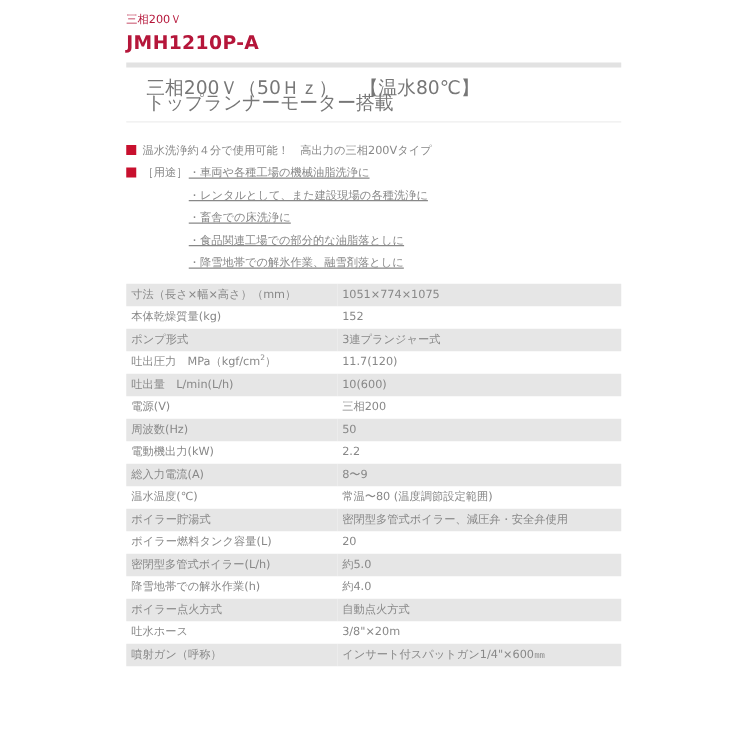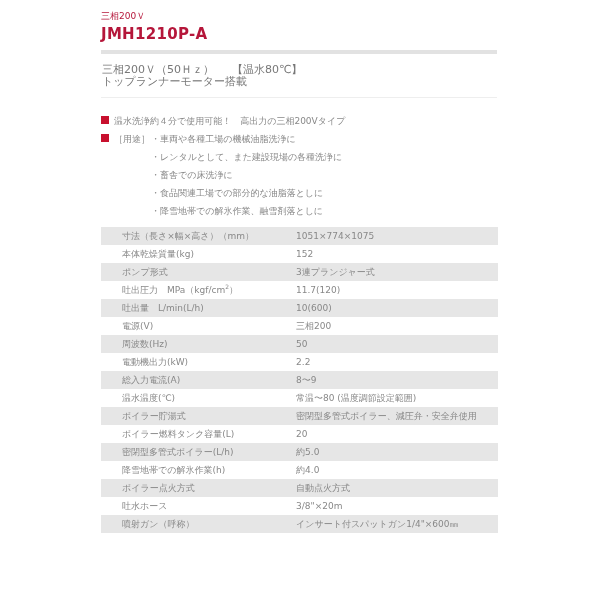--- a/index.html
+++ b/index.html
@@ -44,23 +44,23 @@
     .title-bar {
       position: absolute;
       left: 0;
       top: 50px;
       width: 396px;
       height: 4px;
       background: #e2e2e2;
     }
     .desc {
       position: absolute;
-      left: 1px;
+      left: 16px;
       top: 64px;
-      font-size: 11px;
+      font-size: 15px;
       line-height: 12px;
       color: #777777;
       white-space: nowrap;
     }
     .desc .gap { display: inline-block; width: 18px; }
     .sep {
       position: absolute;
       left: 0;
       top: 97px;
       width: 396px;
@@ -96,33 +96,34 @@
     .use-label {
       position: absolute;
       left: 13px;
       top: 0;
       text-align: center;
     }
     .use-item {
       position: absolute;
       left: 50px;
       top: 0;
+      text-decoration: underline;
     }
     .spec-table {
       position: absolute;
       left: 0;
       top: 227px;
       width: 396px;
       border-collapse: collapse;
       font-size: 9px;
       color: #888888;
     }
     .spec-table td {
       height: 16px;
-      padding: 0 21px;
+      padding: 0 4px;
       line-height: 18px;
       white-space: nowrap;
     }
     .spec-table tr.shaded td {
       background: #e6e6e6;
     }
     .spec-table td.val {
     }
     sup { font-size: 6px; line-height: 0; }
   </style>

